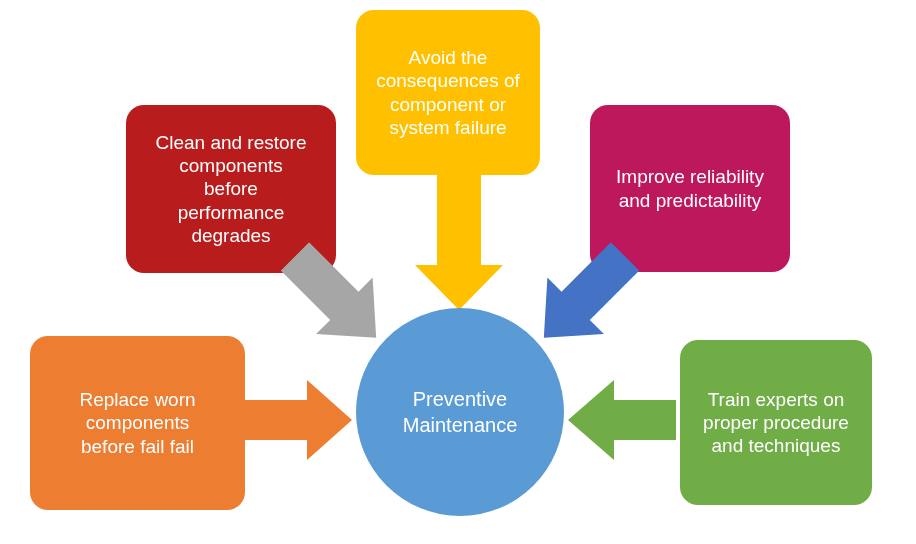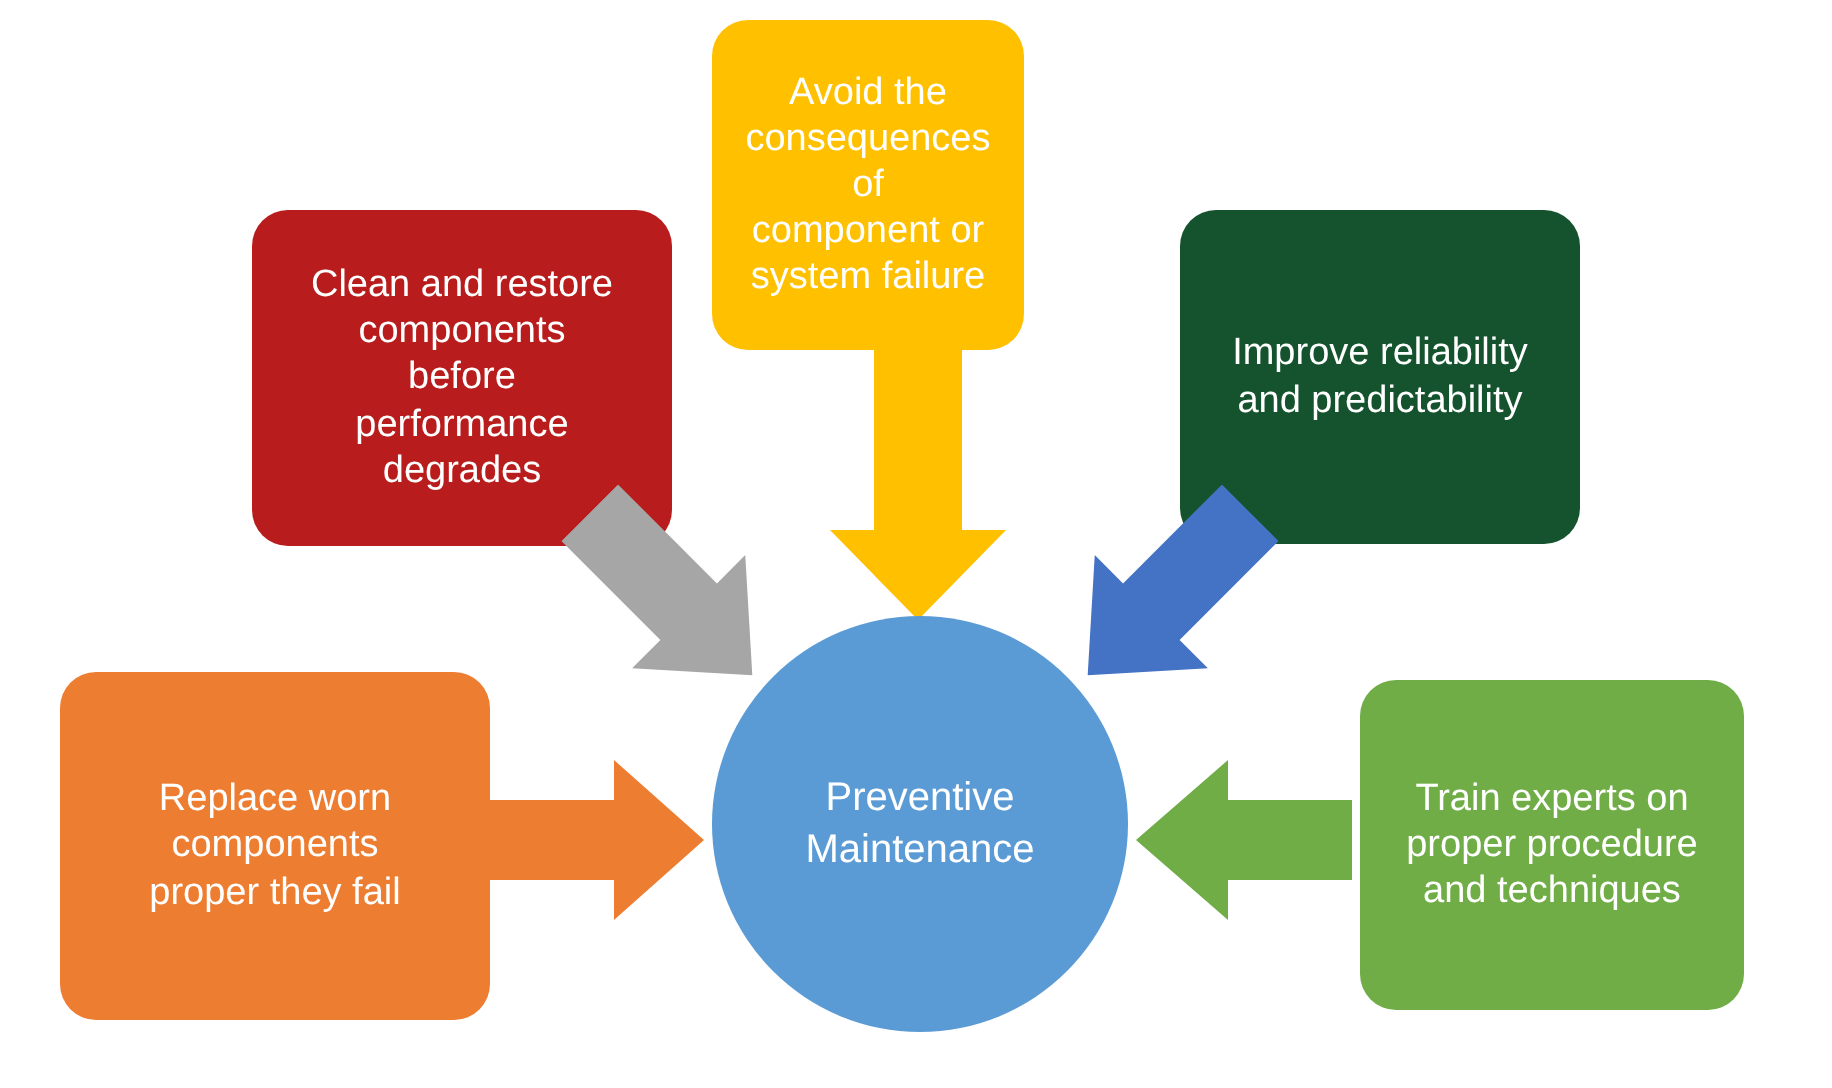--- a/index.html
+++ b/index.html
@@ -19,21 +19,21 @@
     display: flex;
     align-items: center;
     justify-content: center;
     color: #ffffff;
     text-align: center;
     font-size: 19px;
     line-height: 1.22;
   }
   .box .label { white-space: pre-line; padding: 6px 10px; }
 
-  #box-avoid   { left: 356px; top: 10px;  width: 156px; height: 165px; }
+  #box-avoid   { left: 356px; top: 10px;  width: 184px; height: 165px; }
   #box-clean   { left: 126px; top: 105px; width: 210px; height: 168px; }
   #box-improve { left: 590px; top: 105px; width: 200px; height: 167px; }
   #box-replace { left: 30px;  top: 336px; width: 215px; height: 174px; }
   #box-train   { left: 680px; top: 340px; width: 192px; height: 165px; }
 
   .arrow { position: absolute; display: block; }
   #arrow-avoid   { left: 415px; top: 175px; }
   #arrow-clean   { left: 278px; top: 257px; transform: rotate(45deg); }
   #arrow-improve { left: 527px; top: 257px; transform: rotate(135deg); }
   #arrow-replace { left: 245px; top: 380px; }
@@ -73,32 +73,32 @@
     <span class="label">Clean and restore
 components
 before
 performance
 degrades</span>
   </div>
   <svg class="arrow" id="arrow-clean" width="115" height="80" viewBox="0 0 115 80">
     <polygon points="0,20 70,20 70,0 115,40 70,80 70,60 0,60" fill="#A6A6A6"></polygon>
   </svg>
 
-  <div class="box" id="box-improve" style="background-color: #14532d; align-items: center;">
+  <div class="box" id="box-improve" style="background-color: #be185d; align-items: center;">
     <span class="label">Improve reliability
 and predictability</span>
   </div>
   <svg class="arrow" id="arrow-improve" width="115" height="80" viewBox="0 0 115 80">
     <polygon points="0,20 70,20 70,0 115,40 70,80 70,60 0,60" fill="#4472C4"></polygon>
   </svg>
 
   <div class="box" id="box-replace" style="background-color: rgb(237, 125, 49);">
     <span class="label">Replace worn
 components
-proper they fail</span>
+before fail fail</span>
   </div>
   <svg class="arrow" id="arrow-replace" width="107" height="80" viewBox="0 0 107 80">
     <polygon points="0,20 62,20 62,0 107,40 62,80 62,60 0,60" fill="#ED7D31"></polygon>
   </svg>
 
   <div class="box" id="box-train" style="background-color: rgb(112, 173, 71);">
     <span class="label">Train experts on
 proper procedure
 and techniques</span>
   </div>

